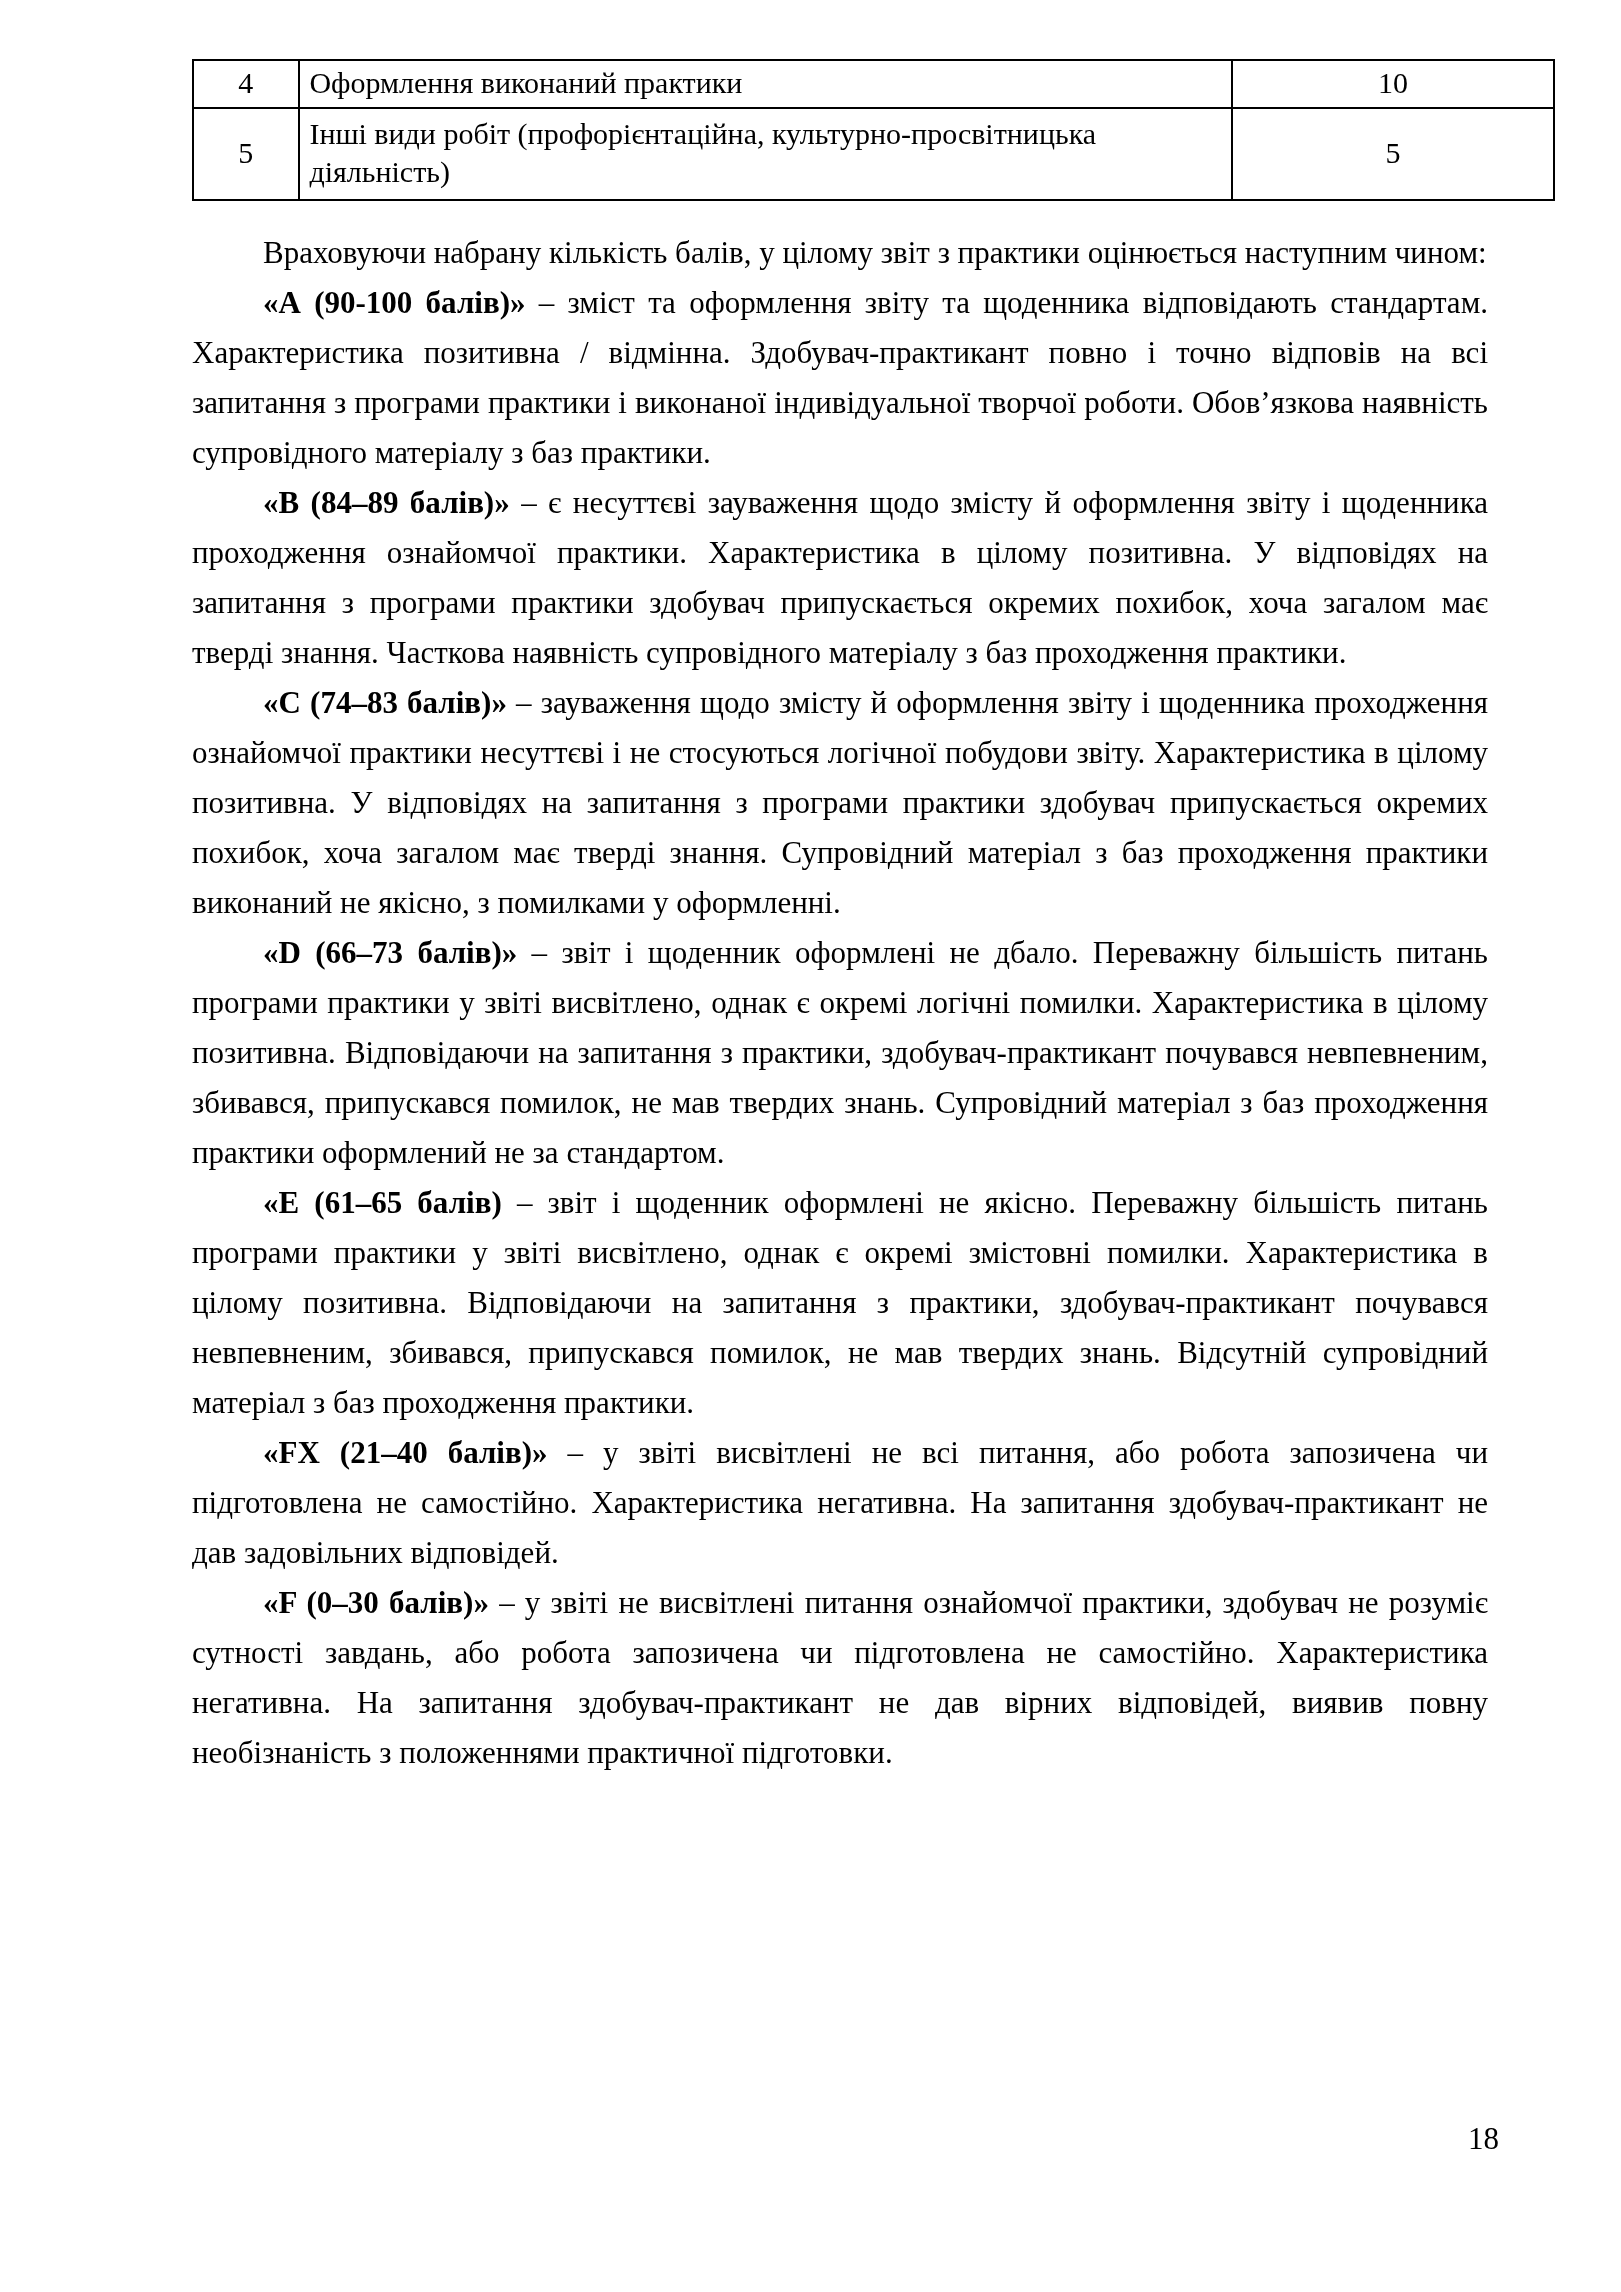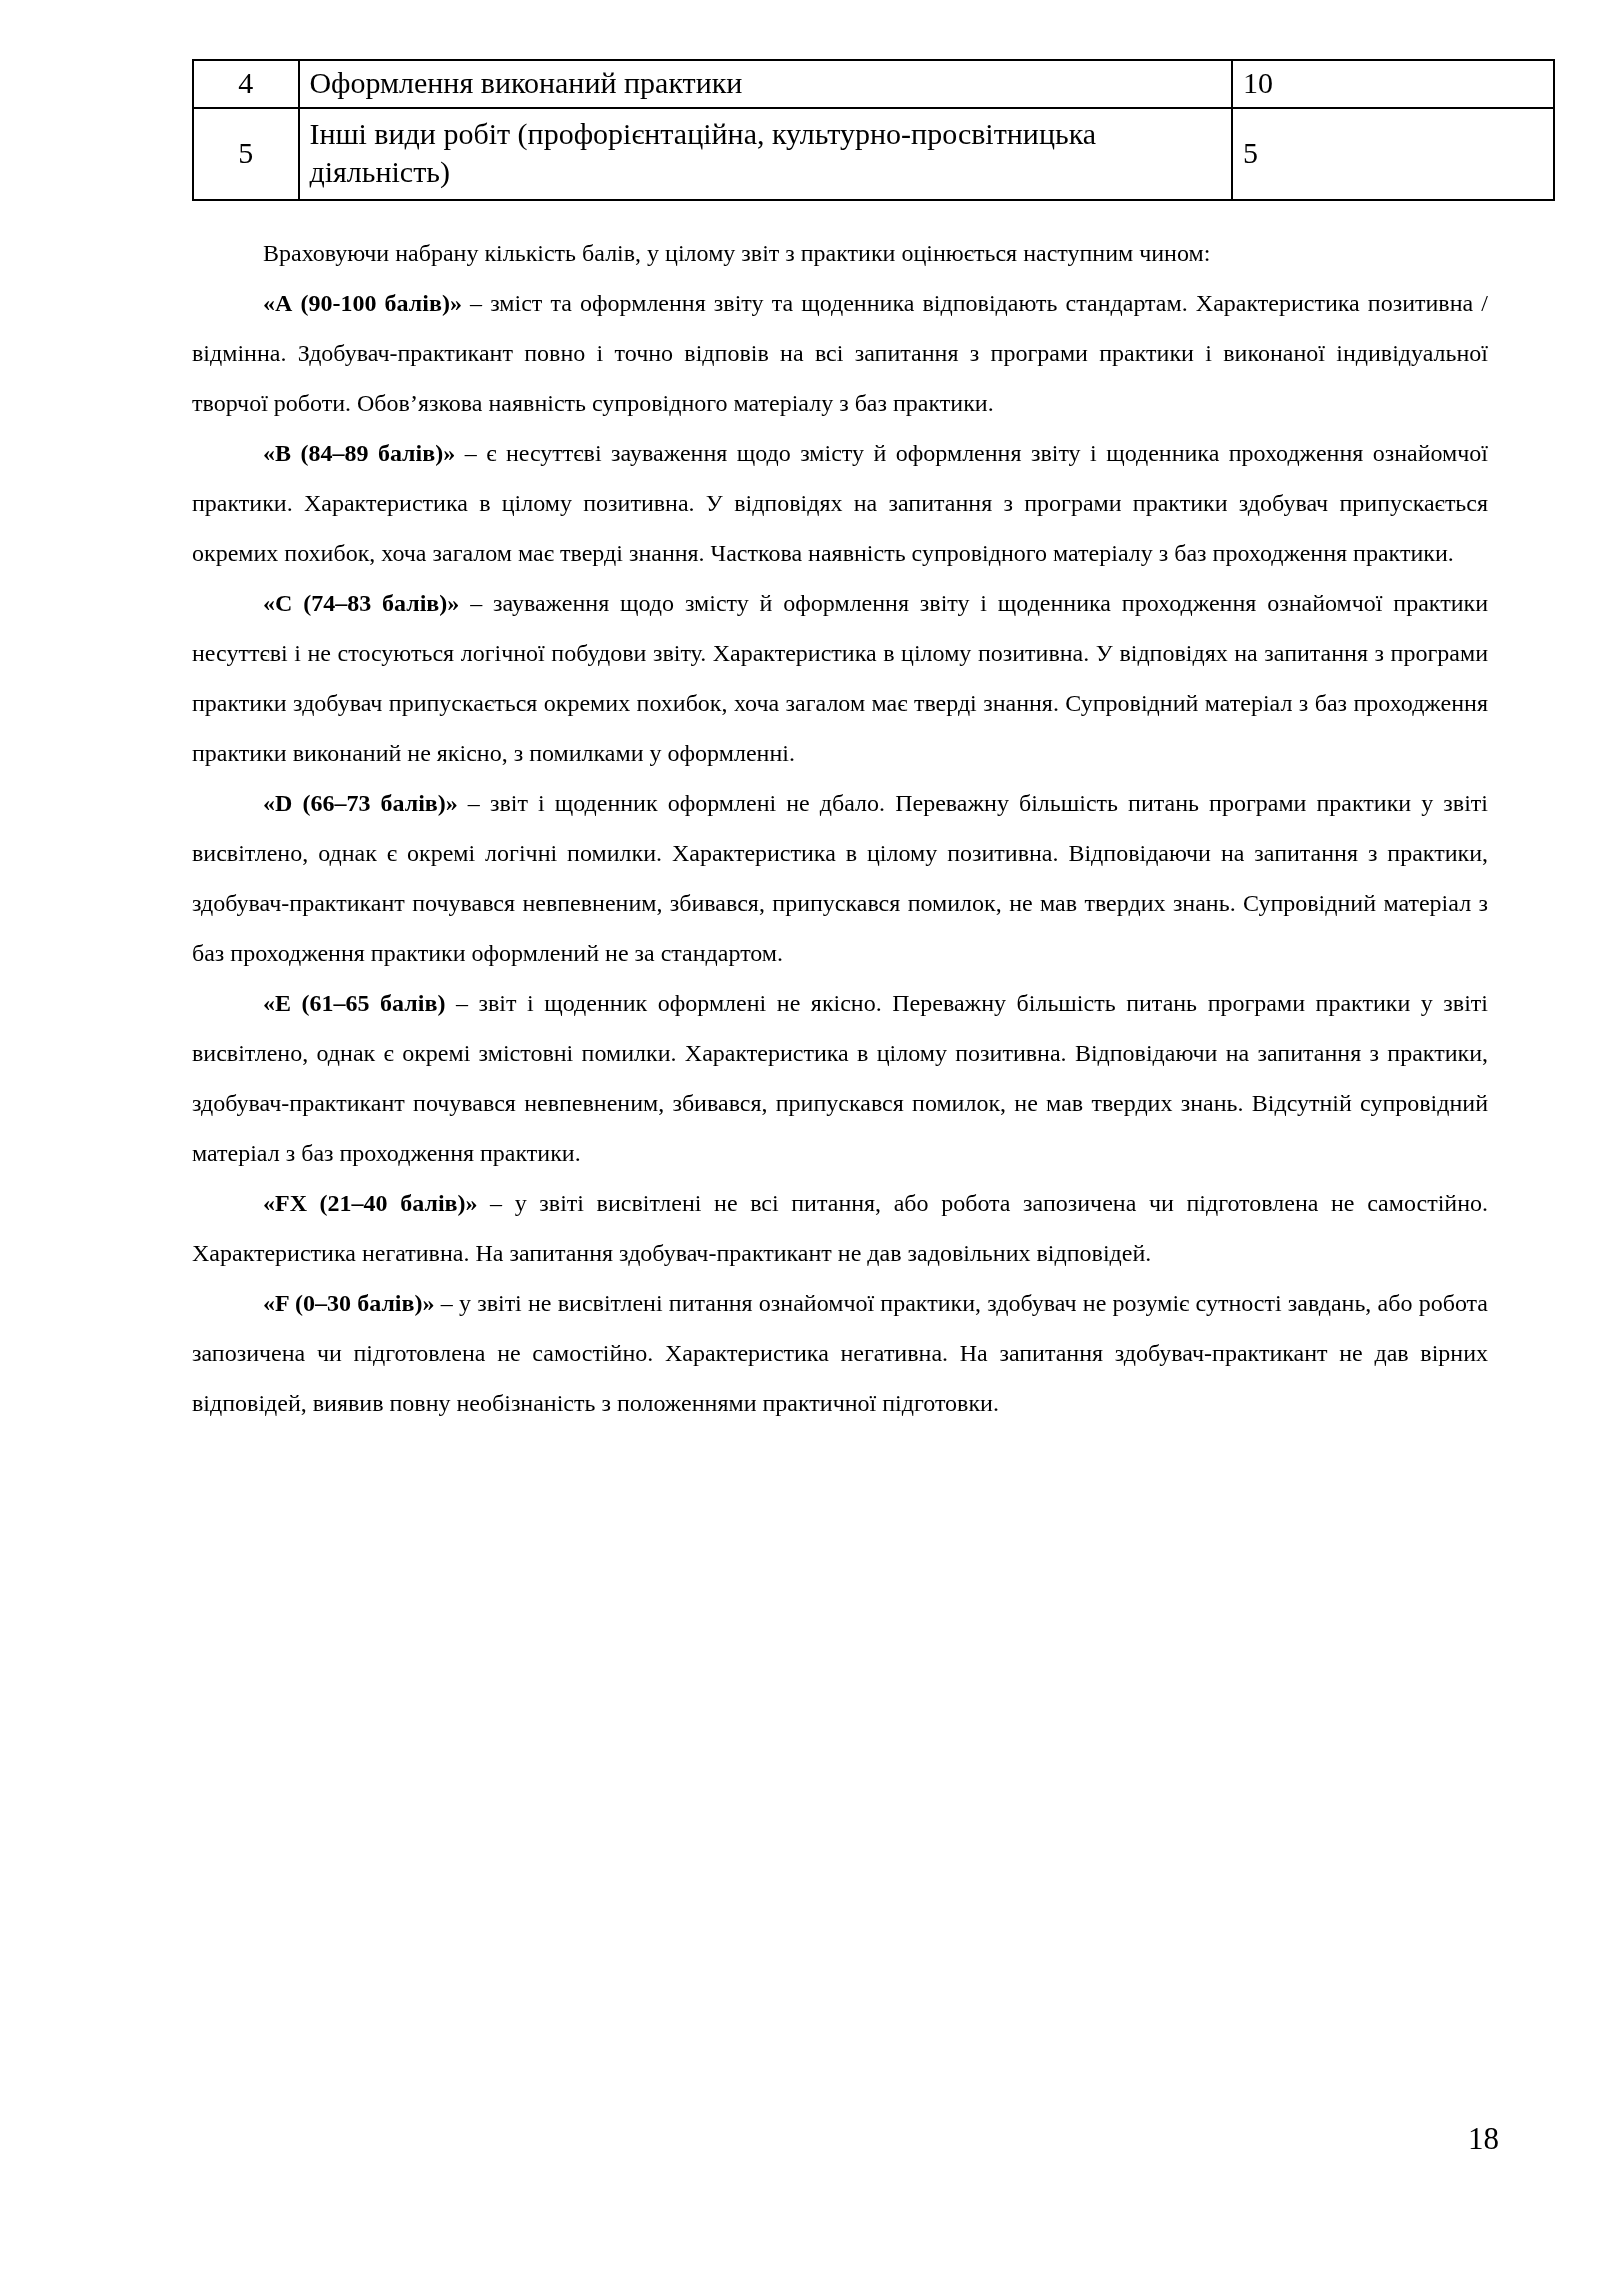--- a/index.html
+++ b/index.html
@@ -45,27 +45,28 @@
     width: 84px;
     text-align: center;
   }
   td.col-desc {
     width: 912px;
     text-align: left;
     padding-left: 13.7px;
   }
   td.col-points {
     width: 300px;
+    text-align: center;
   }
   .row-tall td { height: 82px; }
 
   
   p.para {
     margin: 0;
-    font-size: 24px;
+    font-size: 31px;
     line-height: 50px;
     text-align: justify;
     text-indent: 71px;
     text-justify: inter-word;
     hyphens: none;
   }
   p.first-para {
     margin-top: 27.4px;
   }
   .grade {

